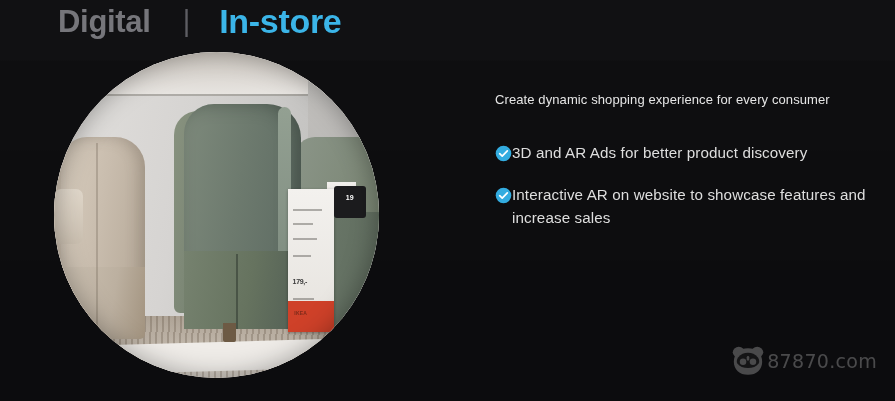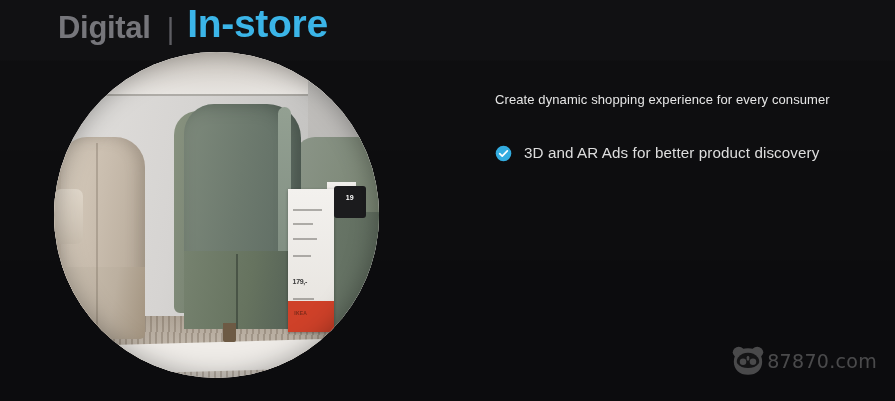--- a/index.html
+++ b/index.html
@@ -24,38 +24,38 @@
     font-family: "Liberation Sans", sans-serif;
     -webkit-font-smoothing: antialiased;
   }
 
   
   .title-row {
     position: absolute;
     left: 58px;
     top: 2px;
     display: flex;
-    align-items: flex-end;
-    gap: 0;
+    align-items: center;
+    gap: 16px;
     white-space: nowrap;
   }
   .title-primary {
     font-size: 31px;
     font-weight: bold;
     letter-spacing: -0.3px;
     color: #76767b;
   }
   .title-divider {
     font-size: 29px;
     font-weight: 400;
     color: #5e5e63;
     padding: 0 13px 0 16px;
   }
   .title-accent {
-    font-size: 39px;
+    font-size: 34px;
     font-weight: bold;
     letter-spacing: -0.3px;
     color: #3bb5e8;
   }
 
   
   .photo-circle {
     position: absolute;
     left: 54px;
     top: 52px;
@@ -291,21 +291,20 @@
     font-weight: 400;
     letter-spacing: .1px;
   }
   .bullets {
     margin-top: 32px;
     list-style: none;
   }
   .bullet {
     display: flex;
     align-items: flex-start;
-    gap: 12px;
     margin-bottom: 20px;
   }
   .bullet:last-child { margin-bottom: 0; }
   .check-icon {
     flex: 0 0 auto;
     width: 17px;
     height: 17px;
     margin-top: 3px;
   }
   .bullet-text {
@@ -395,20 +394,27 @@
     <ul class="bullets">
 
       <li class="bullet">
         <svg class="check-icon" viewBox="0 0 24 24">
           <circle cx="12" cy="12" r="11" fill="#33ace0"></circle>
           <path d="M6.6 12.3 L10.2 15.7 L17.4 8.2" fill="none" stroke="#ffffff" stroke-width="2.4" stroke-linecap="round" stroke-linejoin="round"></path>
         </svg>
         <span class="bullet-text">3D and AR Ads for better product discovery</span>
       </li>
 
+      <li class="bullet">
+        <svg class="check-icon" viewBox="0 0 24 24">
+          <circle cx="12" cy="12" r="11" fill="#33ace0"></circle>
+          <path d="M6.6 12.3 L10.2 15.7 L17.4 8.2" fill="none" stroke="#ffffff" stroke-width="2.4" stroke-linecap="round" stroke-linejoin="round"></path>
+        </svg>
+        <span class="bullet-text">Interactive AR on website to showcase features and increase sales</span>
+      </li>
 
 
     </ul>
   </div>
 
   <div class="watermark">
     <svg class="wm-logo" viewBox="0 0 48 48">
       <ellipse cx="11" cy="11.5" rx="8.5" ry="7.5" fill="#d8d8d8"></ellipse>
       <ellipse cx="37" cy="11.5" rx="8.5" ry="7.5" fill="#d8d8d8"></ellipse>
       <path d="M24 6 C36.5 6 44 14 44 25 C44 36 36 43.5 24 43.5

